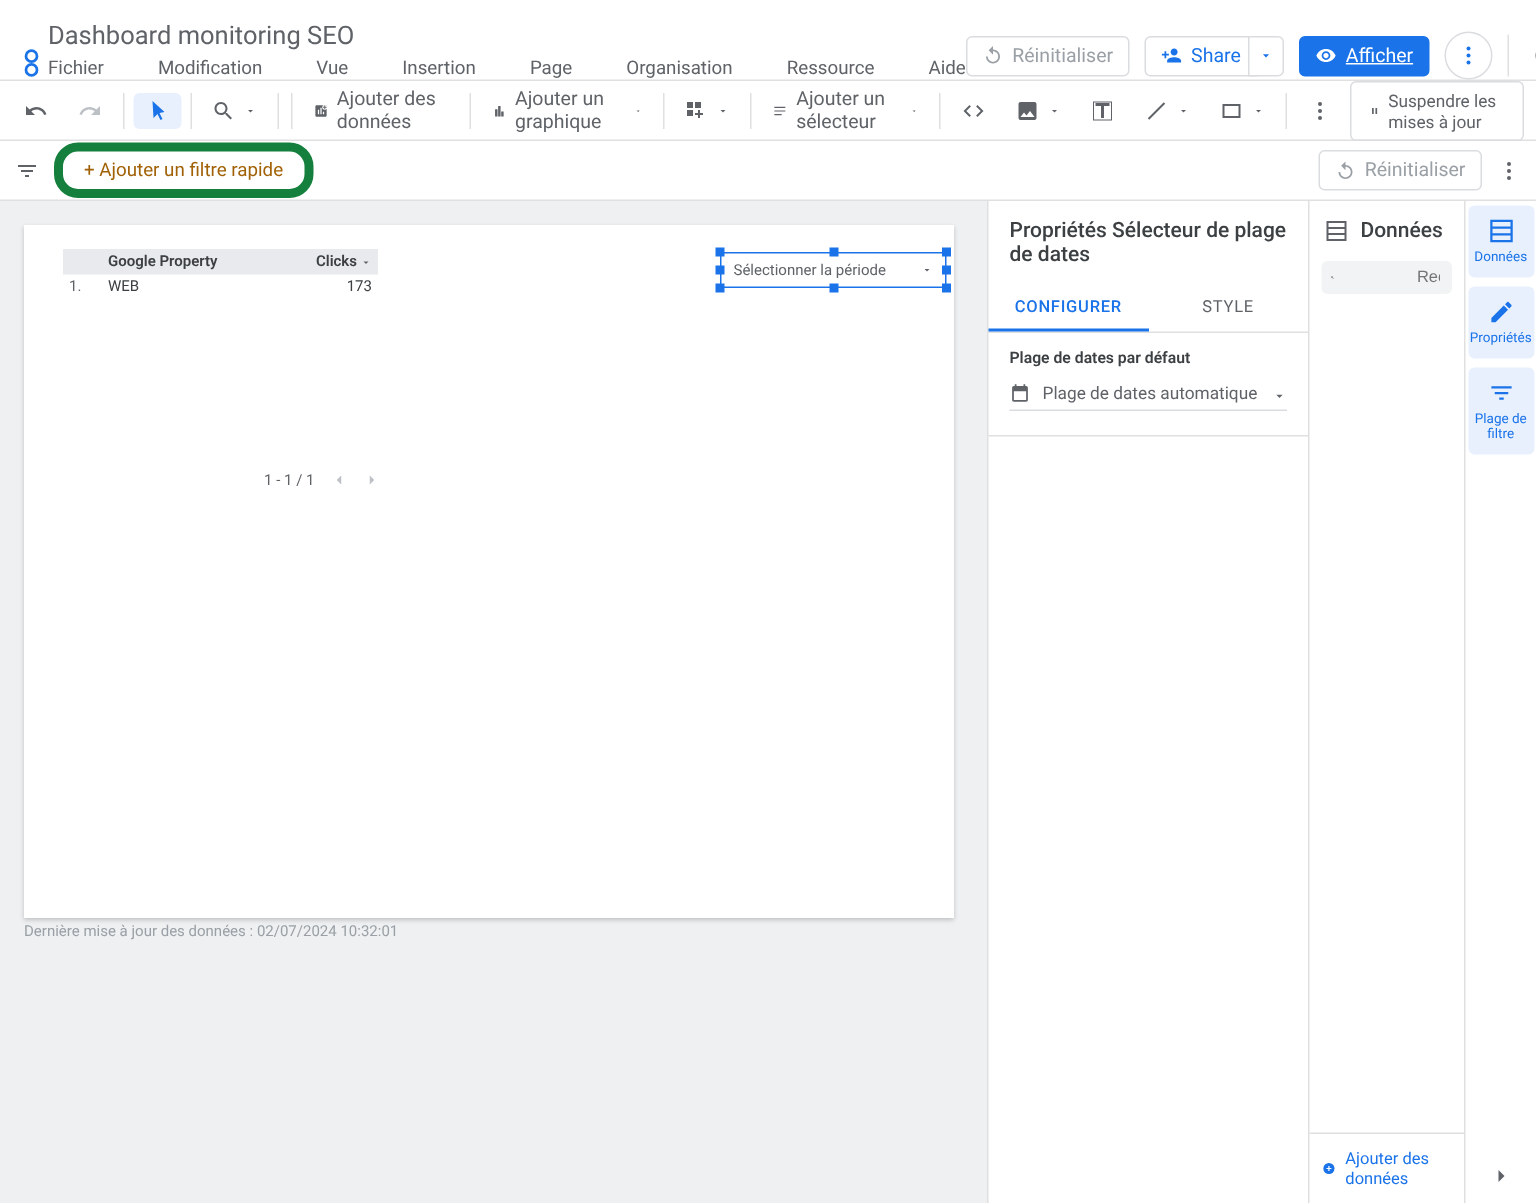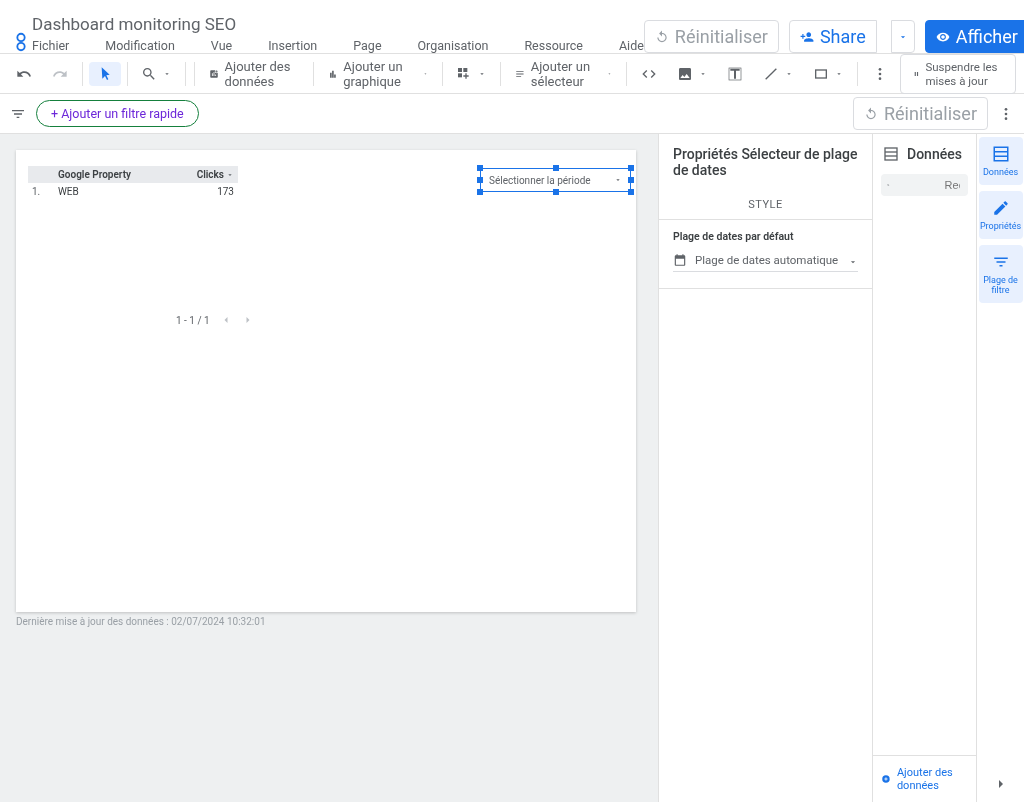--- a/index.html
+++ b/index.html
@@ -7,45 +7,45 @@
   body { width:1024px; height:802px; overflow:hidden; position:relative; }
 
   .header { display:flex; align-items:flex-end; padding:6px 10px 0 10px; height:54px; border-bottom:1px solid #e0e0e0; }
   .logo-wrap { width:28px; display:flex; align-items:flex-start; padding-top:2px; }
   .logo { width:22px; height:22px; }
   .title-area { flex:1; }
   .title { font-size:17px; color:#5f6368; font-weight:400; }
   .menus { display:flex; gap:36px; margin-top:4px; font-size:12.5px; color:#5f6368; }
   .menus span { cursor:pointer; }
   .header-right { display:flex; align-items:center; gap:10px; }
-  .btn { display:inline-flex; align-items:center; gap:6px; border:1px solid #dadce0; border-radius:4px; padding:5px 10px; font-size:18px; cursor:pointer; background:#fff; }
+  .btn { display:inline-flex; align-items:center; gap:6px; border:1px solid #dadce0; border-radius:4px; padding:5px 10px; font-size:13px; cursor:pointer; background:#fff; }
   .btn-disabled { color:#9aa0a6; }
   .btn-share { color:#1a73e8; }
-  .btn-primary { background:#1a73e8; color:#fff; border-color:#1a73e8; }
+  .btn-primary { background:#1a73e8; color:#fff; border-color:#1a73e8;text-decoration:underline; }
   .btn-caret { border-left:1px solid #dadce0; padding:5px 6px; margin-left:-6px; border-radius:0 4px 4px 0; }
   .icon-btn { width:32px; height:32px; display:inline-flex; align-items:center; justify-content:center; border-radius:50%; cursor:pointer; color:#5f6368; }
   .icon-btn.bordered { border:1px solid #dadce0; }
   .avatar { width:30px; height:30px; border-radius:50%; background:linear-gradient(135deg,#f4b183,#b56576); }
   .vdiv { width:1px; height:28px; background:#e0e0e0; }
 
   .toolbar { display:flex; align-items:center; height:40px; border-bottom:1px solid #e0e0e0; padding:0 8px; gap:4px; color:#5f6368; }
   .tool { display:inline-flex; align-items:center; gap:6px; padding:4px 8px; border-radius:4px; cursor:pointer; }
   .tool.selected { background:#e8f0fe; }
   .tool-div { width:1px; height:24px; background:#e0e0e0; margin:0 2px; }
   .toolbar-right { margin-left:auto; }
   .pause-btn { border:1px solid #dadce0; border-radius:4px; padding:5px 12px; font-size:11.5px; display:flex; align-items:center; gap:6px; cursor:pointer; }
 
   .filterbar { display:flex; align-items:center; height:40px; border-bottom:1px solid #e0e0e0; padding:0 10px; gap:10px; }
-  .chip { border:1px solid #15803d; border-radius:16px; padding:5px 14px; font-size:12.5px; color:#6d28d9; cursor:pointer; }
+  .chip { border:6px solid #15803d; border-radius:16px; padding:5px 14px; font-size:12.5px; color:#a16207; cursor:pointer; }
   .filter-right { margin-left:auto; display:flex; align-items:center; gap:10px; }
 
   .main { display:flex; height:calc(802px - 54px - 40px - 40px); }
   .canvas-area { flex:1; background:#eef0f1; position:relative; overflow:auto; }
   .canvas { position:absolute; top:16px; left:16px; width:620px; height:462px; background:#fff; box-shadow:0 1px 3px rgba(0,0,0,.2); }
-  .table-widget { position:absolute; top:16px; left:12px; width:210px; }
+  .table-widget { position:absolute; top:16px; left:26px; width:210px; }
   .table-header { display:flex; background:#e8eaed; font-size:10px; font-weight:600; color:#3c4043; }
   .th-num { width:26px; padding:3px 4px; }
   .th-prop { flex:1; padding:3px 4px; }
   .th-clicks { width:52px; padding:3px 4px; text-align:right; display:flex; align-items:center; justify-content:flex-end; gap:2px; }
   .table-row { display:flex; font-size:10px; }
   .td-num { width:26px; padding:3px 4px; color:#5f6368; }
   .td-prop { flex:1; padding:3px 4px; }
   .td-clicks { width:52px; padding:3px 4px; text-align:right; }
   .pager { position:absolute; top:164px; left:160px; display:flex; align-items:center; gap:10px; font-size:10px; color:#5f6368; }
 
@@ -104,21 +104,21 @@
       <span>Aide</span>
     </div>
   </div>
   <div class="header-right">
     <div class="btn btn-disabled">
       <svg width="14" height="14" viewBox="0 0 24 24">
           <path fill="#9aa0a6" d="M12 5V1L7 6l5 5V7c3.3 0 6 2.7 6 6s-2.7 6-6 6-6-2.7-6-6H4c0 4.4 3.6 8 8 8s8-3.6 8-8-3.6-8-8-8z"></path>
         </svg>
       <span>Réinitialiser</span>
     </div>
-    <div style="display:flex;gap:20px;">
+    <div style="display:flex;">
       <div class="btn btn-share" style="border-radius:4px 0 0 4px;">
         <svg width="14" height="14" viewBox="0 0 24 24">
             <path fill="#1a73e8" d="M15 12c2.2 0 4-1.8 4-4s-1.8-4-4-4-4 1.8-4 4 1.8 4 4 4zm-9-2V7H4v3H1v2h3v3h2v-3h3v-2H6zm9 4c-2.7 0-8 1.3-8 4v2h16v-2c0-2.7-5.3-4-8-4z"></path>
           </svg>
         <span>Share</span>
       </div>
       <div class="btn btn-share btn-caret">
         <svg width="10" height="10" viewBox="0 0 24 24">
             <path fill="#1a73e8" d="M7 10l5 5 5-5z"></path>
           </svg>
@@ -332,20 +332,21 @@
         <div class="sel-handle sh-ml"></div>
         <div class="sel-handle sh-mr"></div>
       </div>
     </div>
     <div class="timestamp">Dernière mise à jour des données : 02/07/2024 10:32:01</div>
   </div>
 
   <div class="props-panel">
     <div class="props-title">Propriétés Sélecteur de plage de dates</div>
     <div class="tabs">
+      <div class="tab active">CONFIGURER</div>
       <div class="tab">STYLE</div>
     </div>
     <div class="field-label">Plage de dates par défaut</div>
     <div class="field-row">
       <svg width="14" height="14" viewBox="0 0 24 24" style="margin-right:8px;">
           <path fill="#5f6368" d="M19 4h-1V2h-2v2H8V2H6v2H5c-1.1 0-2 .9-2 2v14c0 1.1.9 2 2 2h14c1.1 0 2-.9 2-2V6c0-1.1-.9-2-2-2zm0 16H5V10h14v10z"></path>
         </svg>
       <span style="flex:1;">Plage de dates automatique</span>
       <svg width="10" height="10" viewBox="0 0 24 24">
           <path fill="#5f6368" d="M7 10l5 5 5-5z"></path>

